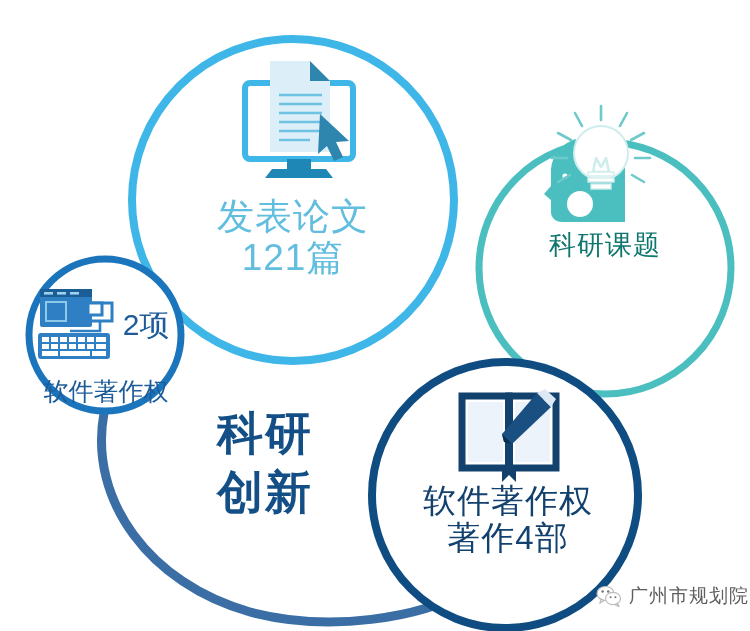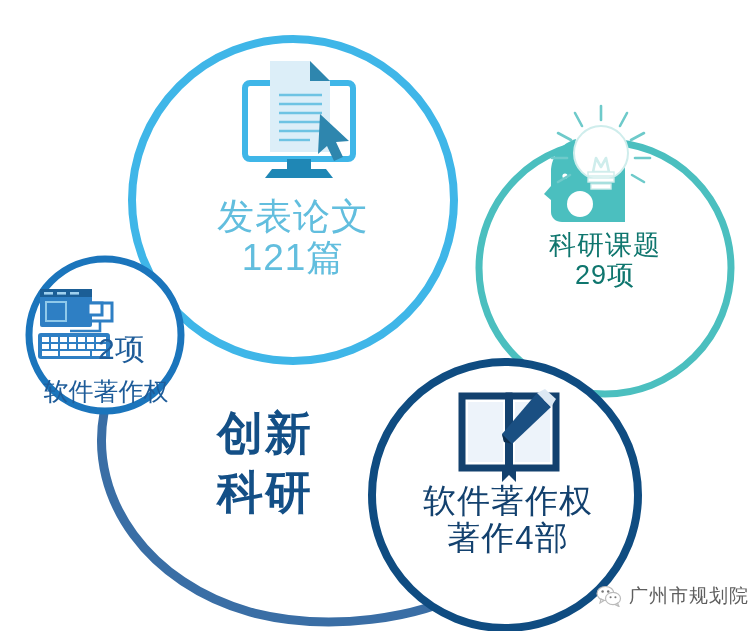--- a/index.html
+++ b/index.html
@@ -61,22 +61,21 @@
     font-size: 33px;
     letter-spacing: 1px;
   }
   
   #software-count {
     left: 98px;
     top: 308px;
     width: 96px;
     color: #1E5C99;
     font-size: 30px;
-    text-align: left;
-    margin-top: 24px;
+    text-align: center;
   }
   #software-label {
     left: 26px;
     top: 357px;
     width: 160px;
     color: #1E5C99;
     font-size: 25px;
     margin-top: 20px;
   }
   
@@ -253,34 +252,33 @@
     </g>
   </svg>
 
   <div class="bubble-text" id="papers-text">
     <span class="bt-line">发表论文</span>
     <span class="bt-line">121篇</span>
   </div>
 
   <div class="bubble-text" id="topics-text">
     <span class="bt-line">科研课题</span>
-    <span class="bt-line">29项</span>
   </div>
 
   <div class="bubble-text" id="books-text">
     <span class="bt-line">软件著作权</span>
     <span class="bt-line">著作4部</span>
   </div>
 
   <div class="bubble-text" id="software-count">2项</div>
   <div class="bubble-text" id="software-label">软件著作权</div>
 
   <div class="bubble-text" id="center-title">
+    <span class="bt-line">科研</span>
     <span class="bt-line">创新</span>
-    <span class="bt-line">科研</span>
   </div>
 
   <div id="watermark">
     <svg width="26" height="22" viewBox="0 0 26 22">
       <ellipse cx="9.5" cy="8.5" rx="8.5" ry="7" fill="#ffffff" stroke="#BBBBBB" stroke-width="1.2"></ellipse>
       <path d="M 5 14 L 4 18 L 8 15.6 Z" fill="#ffffff" stroke="#BBBBBB" stroke-width="1.2"></path>
       <circle cx="6.6" cy="6.6" r="1.25" fill="#777777"></circle>
       <circle cx="12.2" cy="6.6" r="1.25" fill="#777777"></circle>
       <ellipse cx="17" cy="13.5" rx="7.5" ry="6.2" fill="#ffffff" stroke="#BBBBBB" stroke-width="1.2"></ellipse>
       <path d="M 21.5 18.2 L 23 21.5 L 19.2 19.6 Z" fill="#ffffff" stroke="#BBBBBB" stroke-width="1.2"></path>

